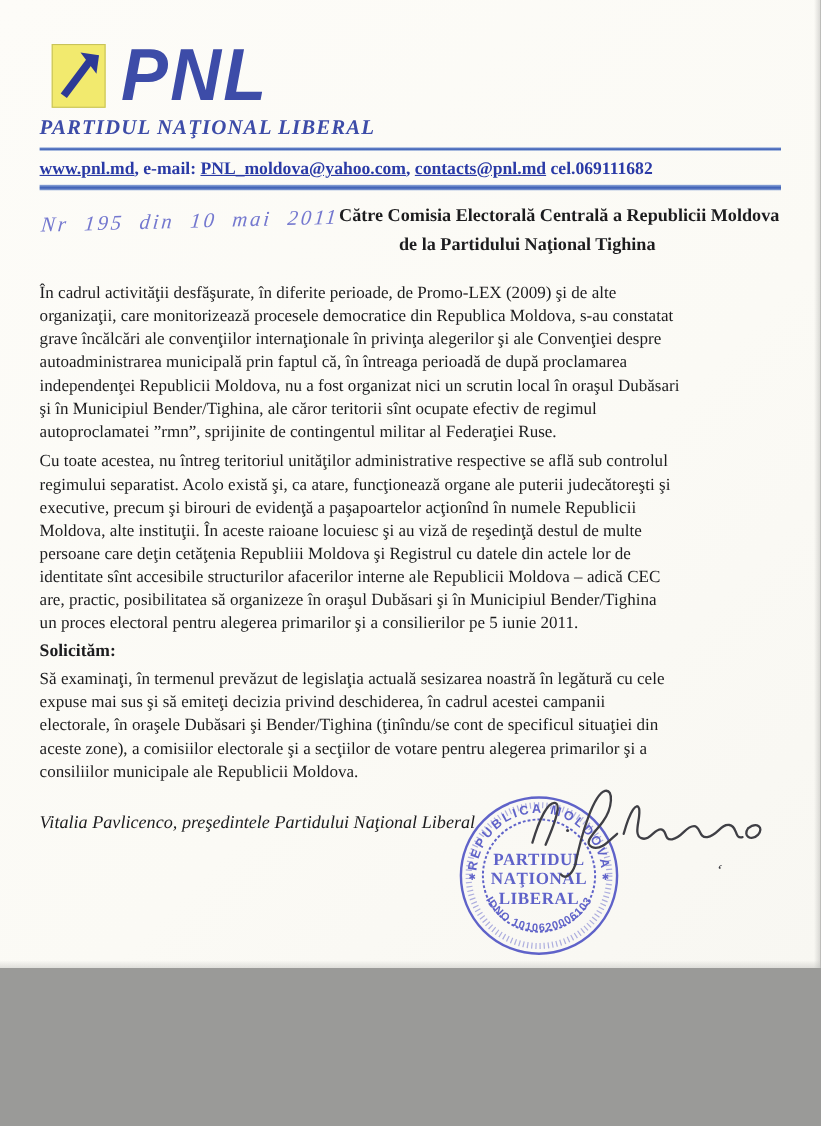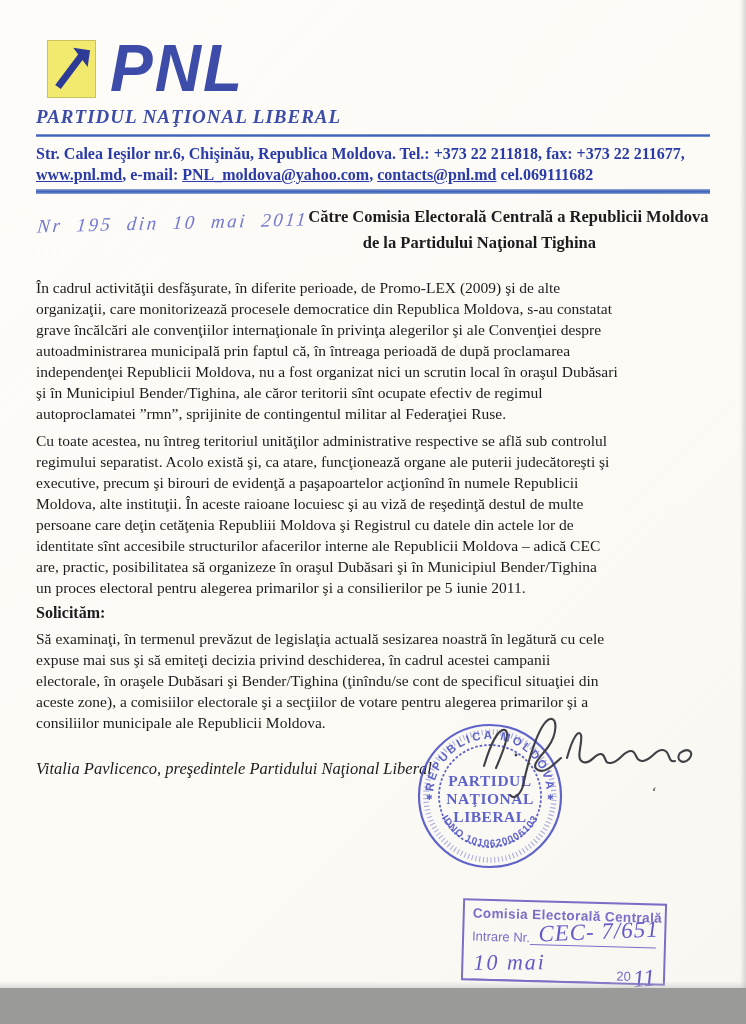--- a/index.html
+++ b/index.html
@@ -1,17 +1,17 @@
 <!DOCTYPE html>
 <html><head>
 <meta charset="utf-8">
 <style>
   html,body{margin:0;padding:0;background:#9a9a98;}
   .page{
-    position:relative;width:746px;height:988px;margin:0 auto;overflow:hidden;
+    position:relative;width:746px;height:880px;margin:0 auto;overflow:hidden;
     background:linear-gradient(135deg,#fdfcf8 0%,#fbfaf5 60%,#f8f7f2 100%);
     font-family:"Liberation Serif", serif;color:#1c1c1e;
   }
   .edge-r{position:absolute;right:0;top:0;width:6px;height:100%;
     background:linear-gradient(to left,#b9b9b6,rgba(255,255,255,0));opacity:.55;}
   .edge-b{position:absolute;left:0;bottom:0;width:100%;height:7px;
     background:linear-gradient(to top,#c2c2bf,rgba(255,255,255,0));opacity:.5;}
 
   .content{position:relative;padding:0 36px;}
 
@@ -88,21 +88,20 @@
       <div class="logo-text">PNL</div>
     </div>
 
     <div class="party-row">
       <div class="party-name">PARTIDUL  NAŢIONAL  LIBERAL</div>
     </div>
 
     <div class="rule"></div>
 
     <div class="address">
-      <div>Str. Calea Ieşilor nr.6, Chişinău, Republica Moldova. Tel.: +373 22 211818, fax: +373 22 211677,</div>
       <div><span class="u">www.pnl.md</span><span>, e-mail: </span><span class="u">PNL_moldova@yahoo.com</span><span>, </span><span class="u">contacts@pnl.md</span><span> cel.069111682</span></div>
     </div>
 
     <div class="rule thick"></div>
 
     <div class="ref-row">
       <div class="hand-ref">Nr 195 din 10 mai 2011</div>
       <div class="addressee">
         <div>Către Comisia Electorală Centrală a Republicii Moldova</div>
         <div class="l2">de la Partidului Naţional Tighina</div>

